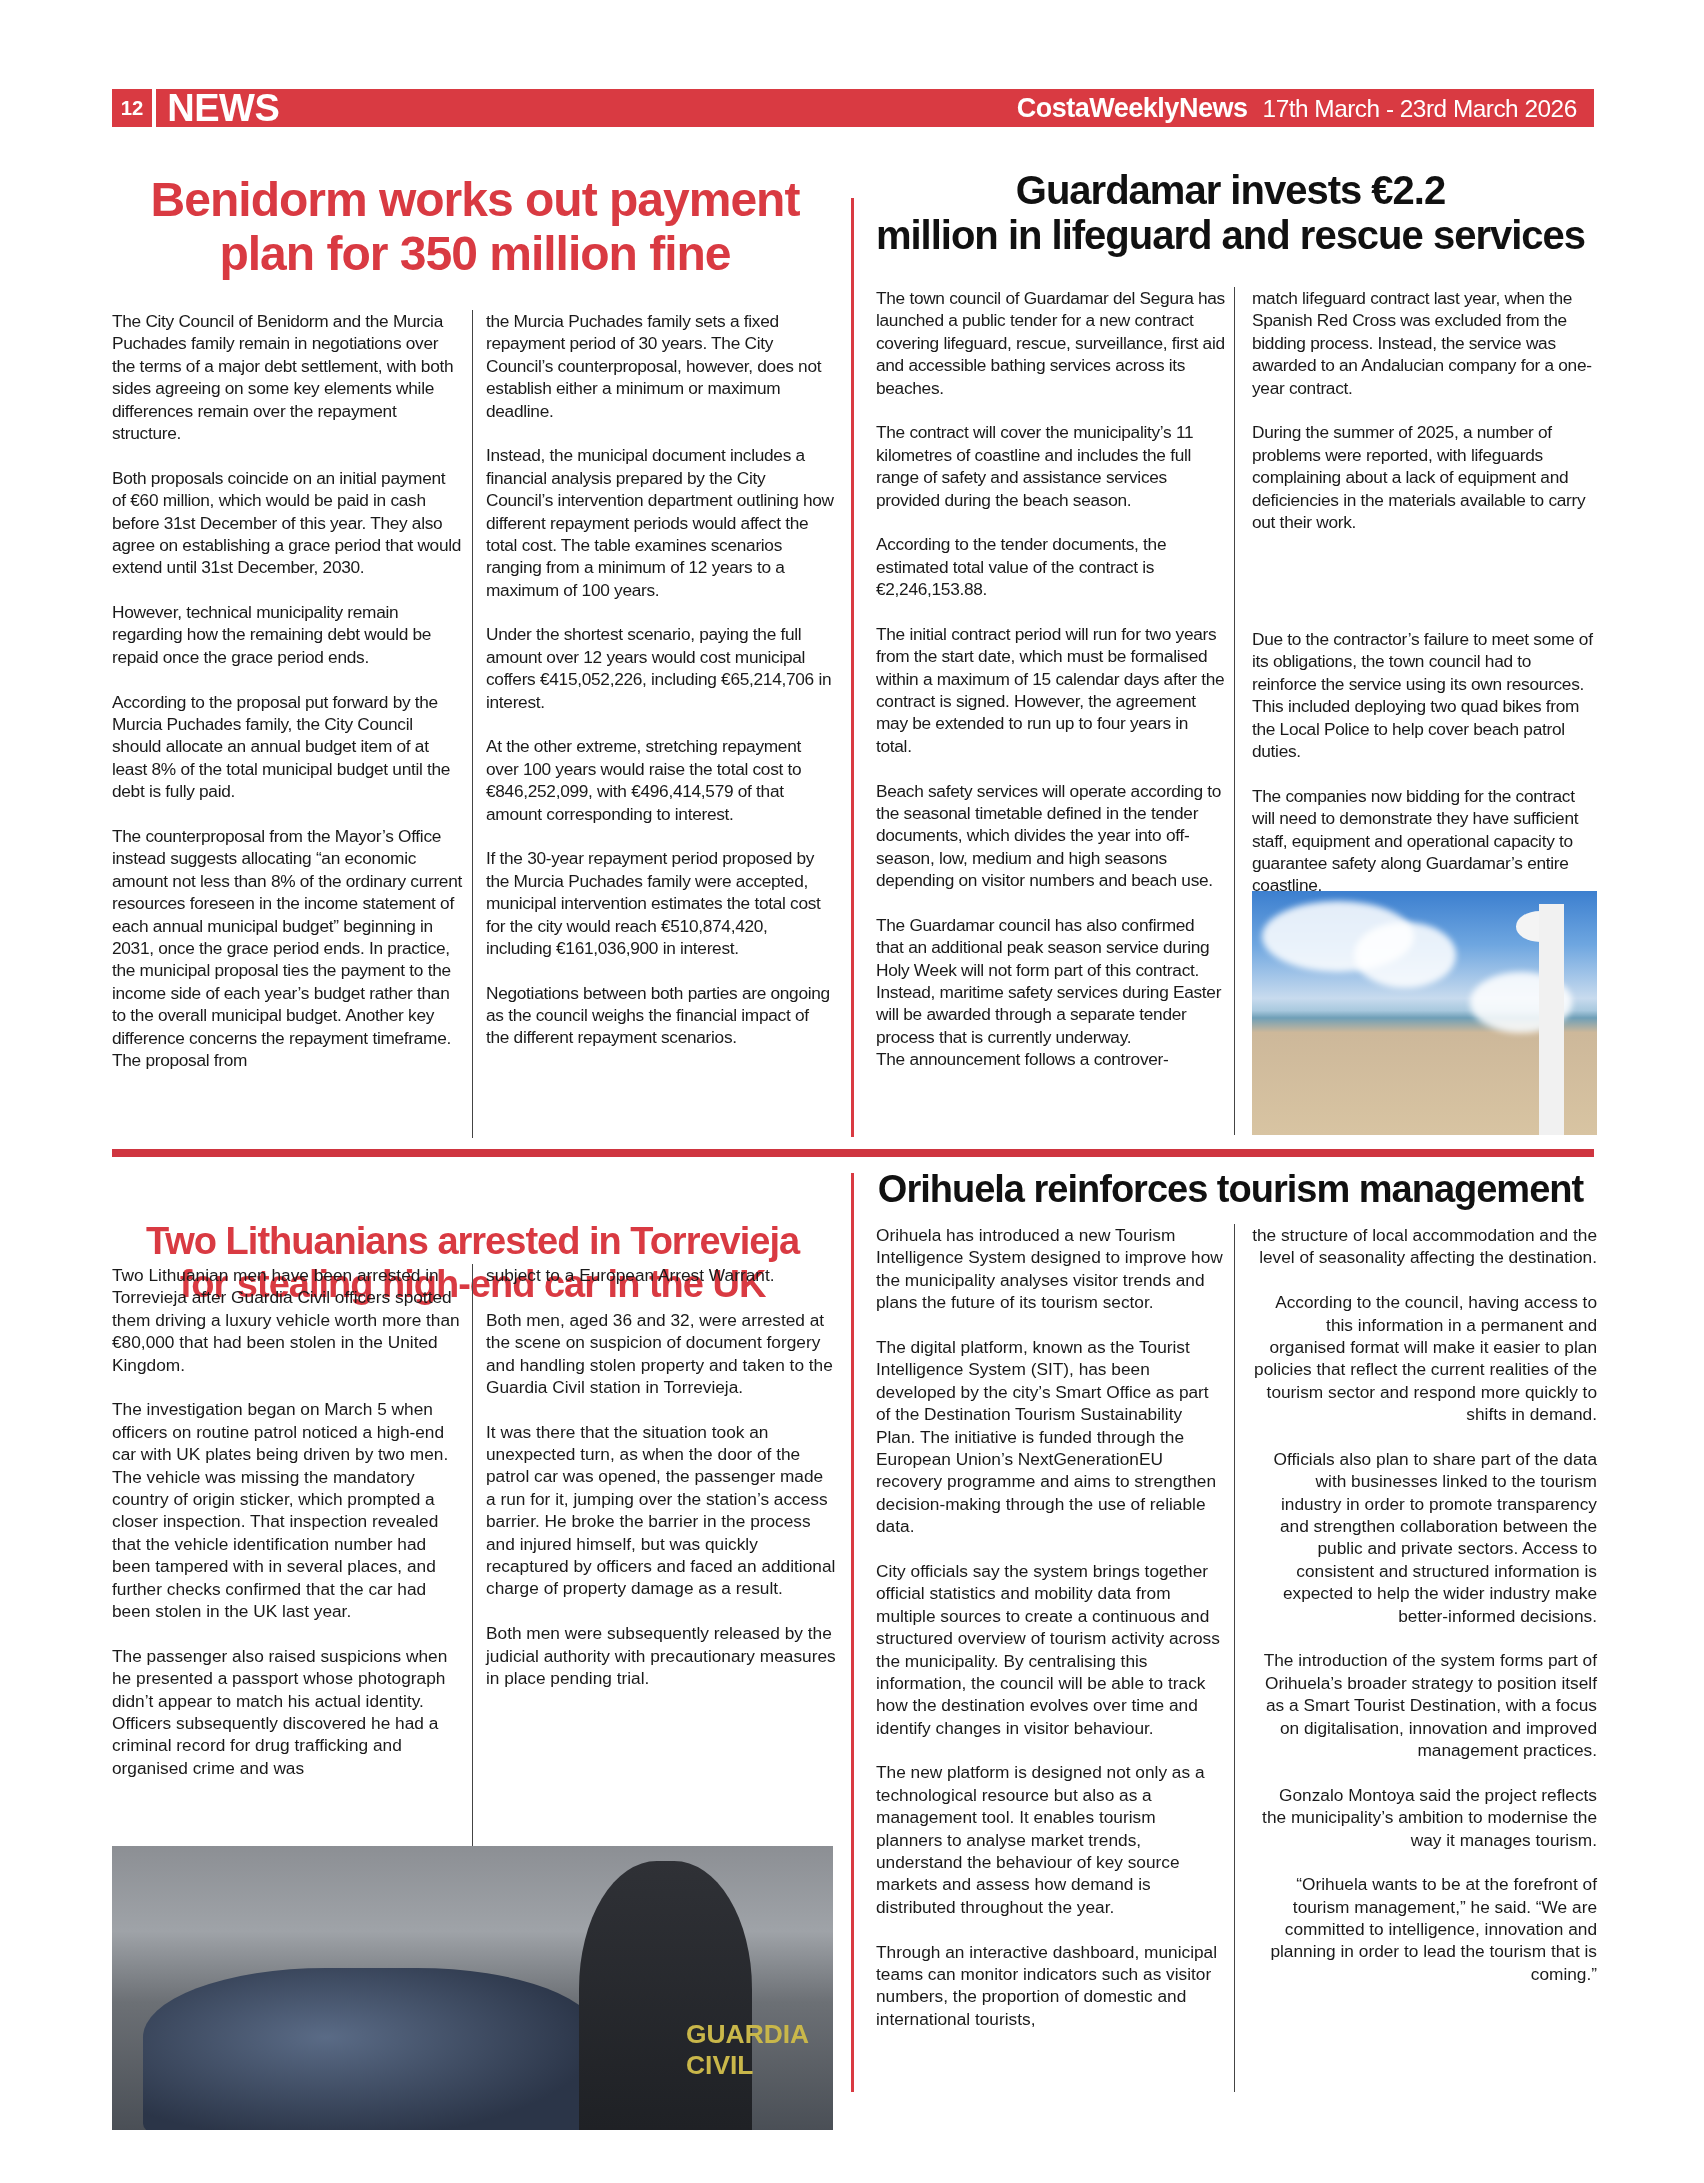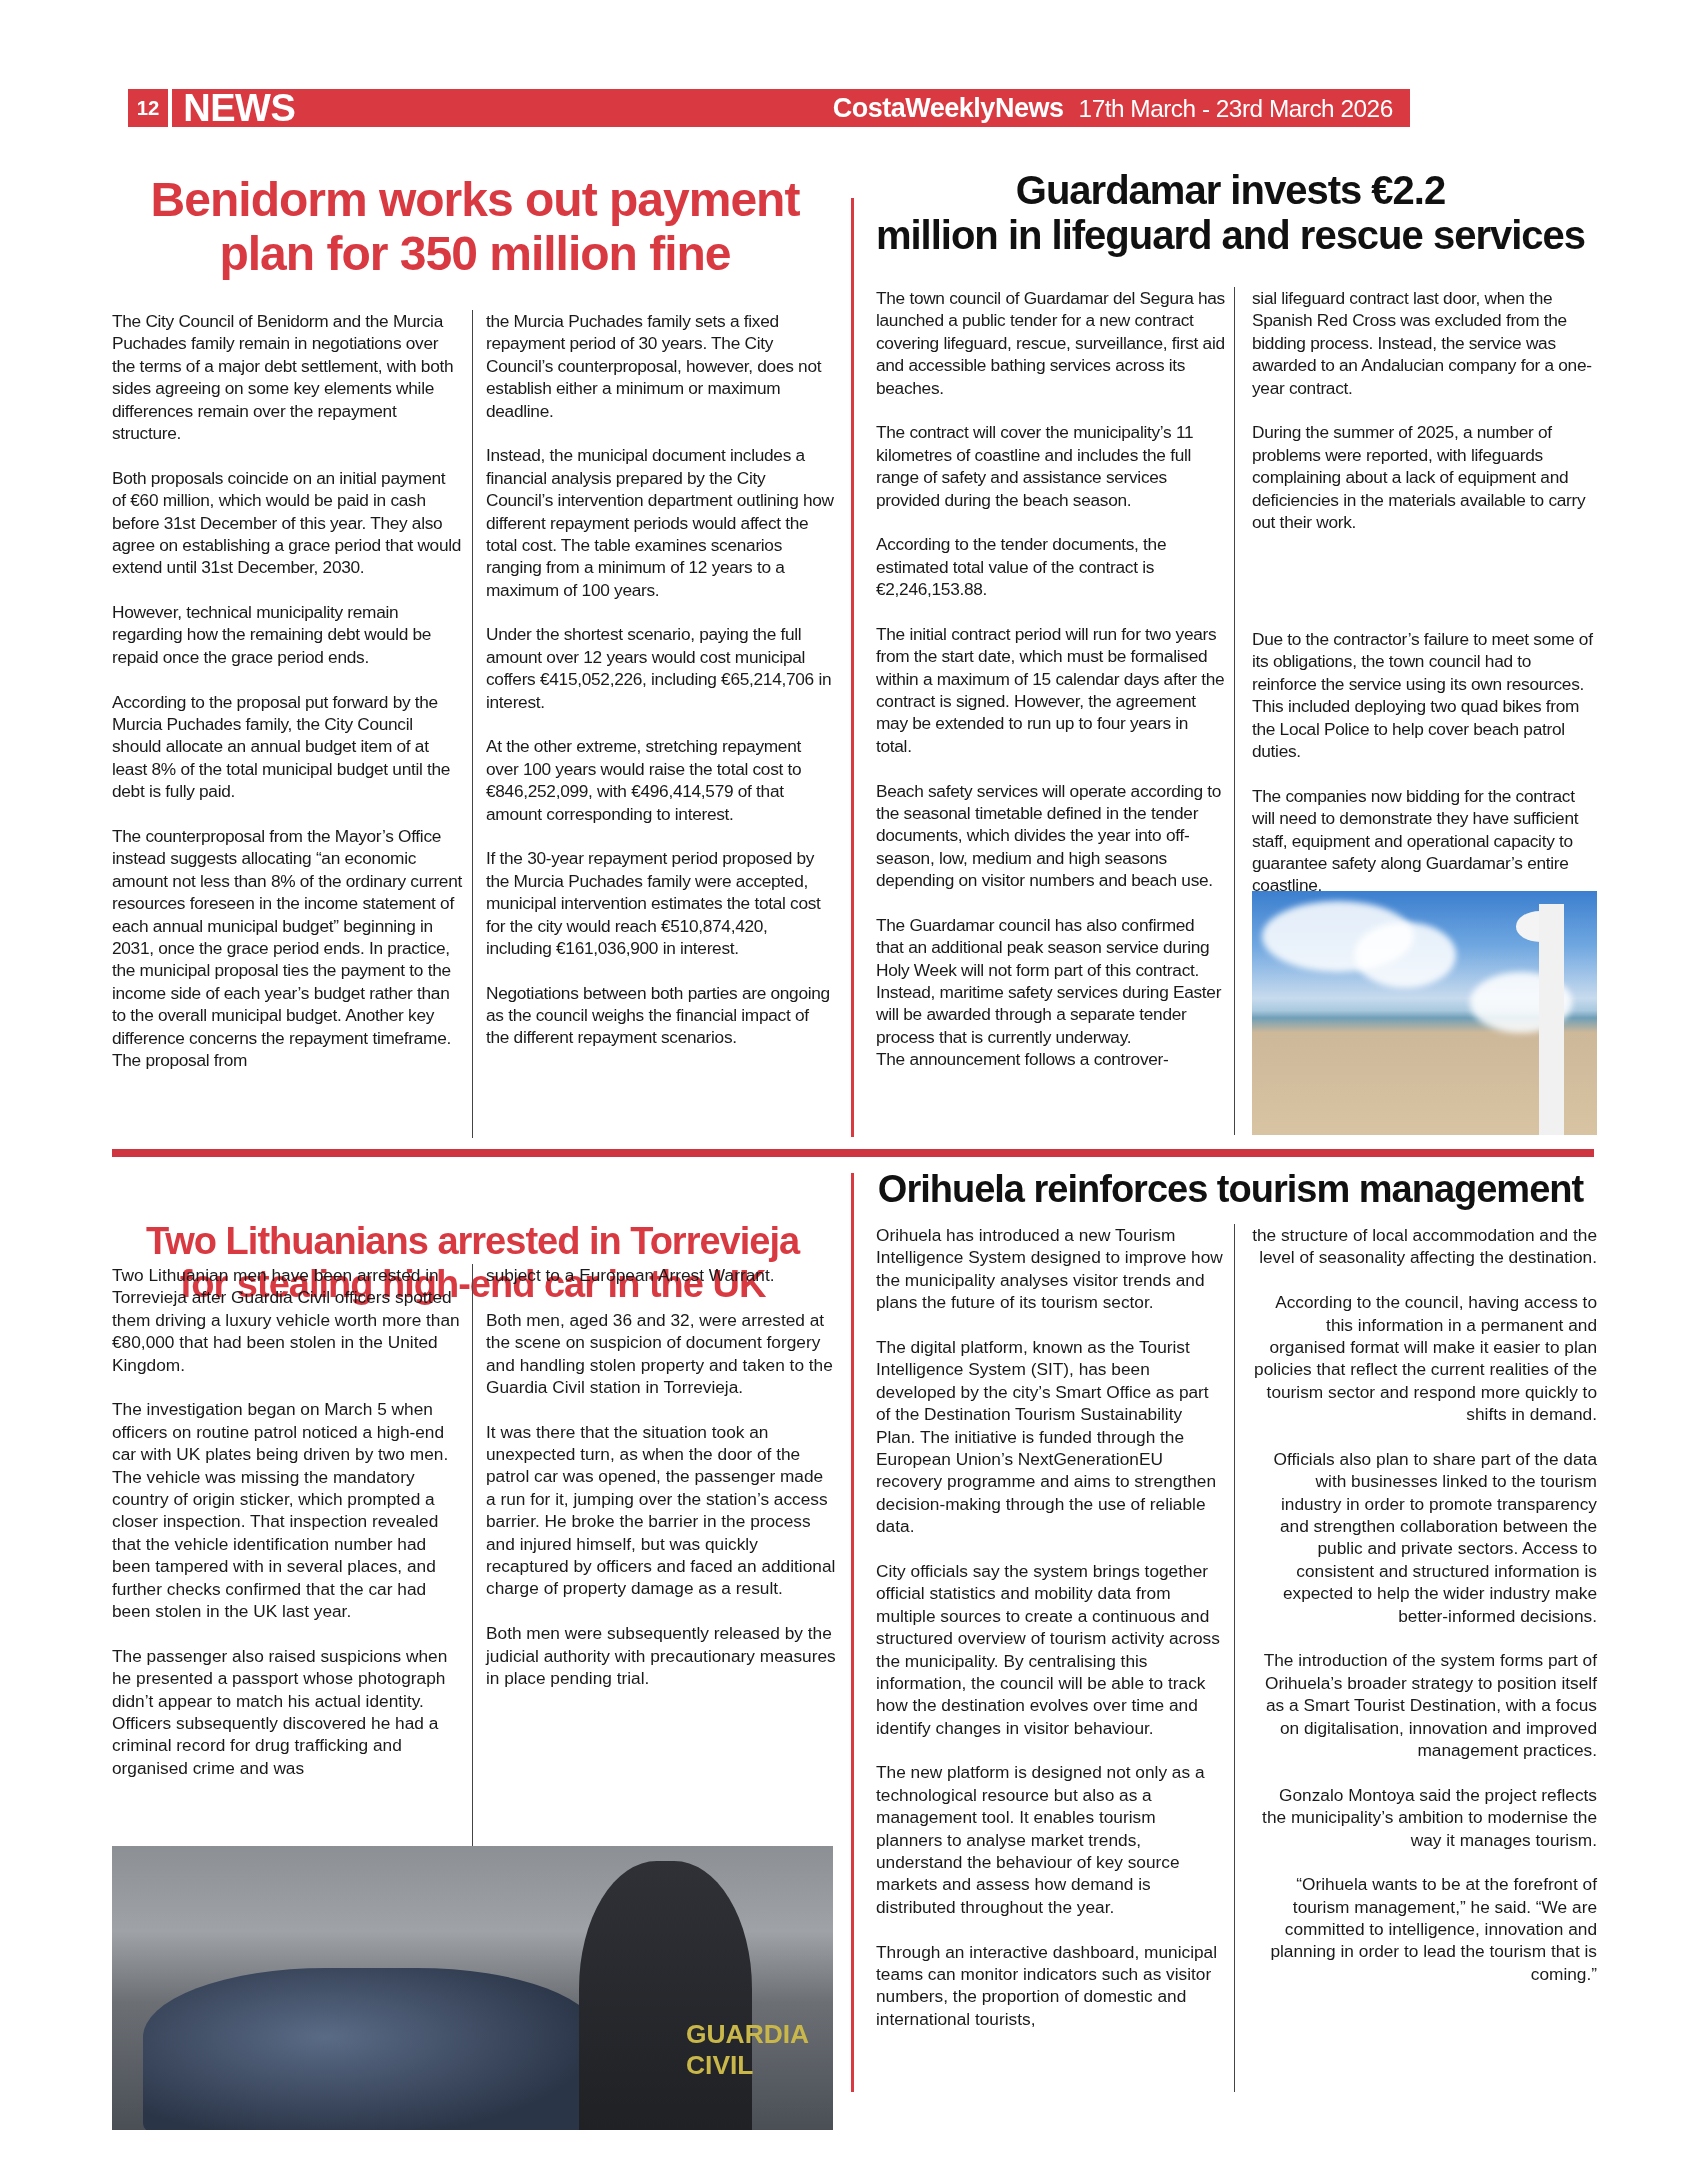--- a/index.html
+++ b/index.html
@@ -1,19 +1,19 @@
 <!DOCTYPE html>
 <html style="font-size:8.1px"><head>
 <meta charset="utf-8">
 <style>
   * { box-sizing: border-box; margin: 0; padding: 0; }
   html, body { width: 1705px; height: 2183px; background: #ffffff; overflow: hidden; }
   body { position: relative; font-family: "Liberation Sans", sans-serif; color: #1a1a1a; }
 
-  .masthead { position: absolute; left: 128px; top: 89px; width: 1282px; height: 38px; display: flex; }
+  .masthead { position: absolute; left: 112px; top: 89px; width: 1482px; height: 38px; display: flex; }
   .page-num { width: 40px; height: 100%; background: #d93a42; color: #fff; font-weight: 700; font-size: 20.3px; display: flex; align-items: center; justify-content: center; }
   .mh-gap { width: 4.1px; background: #fff; }
   .mh-bar { flex: 1; background: #d93a42; display: flex; align-items: center; justify-content: space-between; padding: 0 17.3px 0 11.2px; color: #fff; }
   .section { font-weight: 700; font-size: 38px; letter-spacing: -0.5px; }
   .mh-right { display: flex; align-items: baseline; gap: 15.2px; }
   .brand { font-weight: 700; font-size: 27px; letter-spacing: -0.5px; }
   .dates { font-size: 24.4px; letter-spacing: -0.5px; }
 
   .headline { position: absolute; text-align: center; font-weight: 700; letter-spacing: -1px; line-height: 1.12; }
   .h-red { color: #d93a42; }
@@ -88,21 +88,21 @@
     <p>The town council of Guardamar del Segura has launched a public tender for a new contract covering lifeguard, rescue, surveillance, first aid and accessible bathing services across its beaches.</p>
     <p>The contract will cover the municipality’s 11 kilometres of coastline and includes the full range of safety and assistance services provided during the beach season.</p>
     <p>According to the tender documents, the estimated total value of the contract is €2,246,153.88.</p>
     <p>The initial contract period will run for two years from the start date, which must be formalised within a maximum of 15 calendar days after the contract is signed. However, the agreement may be extended to run up to four years in total.</p>
     <p>Beach safety services will operate according to the seasonal timetable defined in the tender documents, which divides the year into off-season, low, medium and high seasons depending on visitor numbers and beach use.</p>
     <p style="white-space:pre-line;">The Guardamar council has also confirmed that an additional peak season service during Holy Week will not form part of this contract. Instead, maritime safety services during Easter will be awarded through a separate tender process that is currently underway.
 The announcement follows a controver-</p>
   </div>
   <div class="vrule thin" style="left:1234px; top:287px; height:848px;"></div>
   <div class="col" style="left:1252px; top:287px; width:345px;">
-    <p>sial lifeguard contract last door, when the Spanish Red Cross was excluded from the bidding process. Instead, the service was awarded to an Andalucian company for a one-year contract.</p>
+    <p>match lifeguard contract last year, when the Spanish Red Cross was excluded from the bidding process. Instead, the service was awarded to an Andalucian company for a one-year contract.</p>
     <p>During the summer of 2025, a number of problems were reported, with lifeguards complaining about a lack of equipment and deficiencies in the materials available to carry out their work.</p>
   </div>
   <div class="col" style="left:1252px; top:628px; width:345px;">
     <p>Due to the contractor’s failure to meet some of its obligations, the town council had to reinforce the service using its own resources. This included deploying two quad bikes from the Local Police to help cover beach patrol duties.</p>
     <p>The companies now bidding for the contract will need to demonstrate they have sufficient staff, equipment and operational capacity to guarantee safety along Guardamar’s entire coastline.</p>
   </div>
   <div class="photo beach" style="left:1252px; top:891px; width:345px; height:244px;" title="Beach with lifeguard tower">
     <div class="cloud" style="left:10.2px; top:10.2px; width:152px; height:71px;"></div>
     <div class="cloud" style="left:102px; top:30.5px; width:102px; height:66px;"></div>
     <div class="cloud" style="left:218px; top:81px; width:102px; height:61px;"></div>

